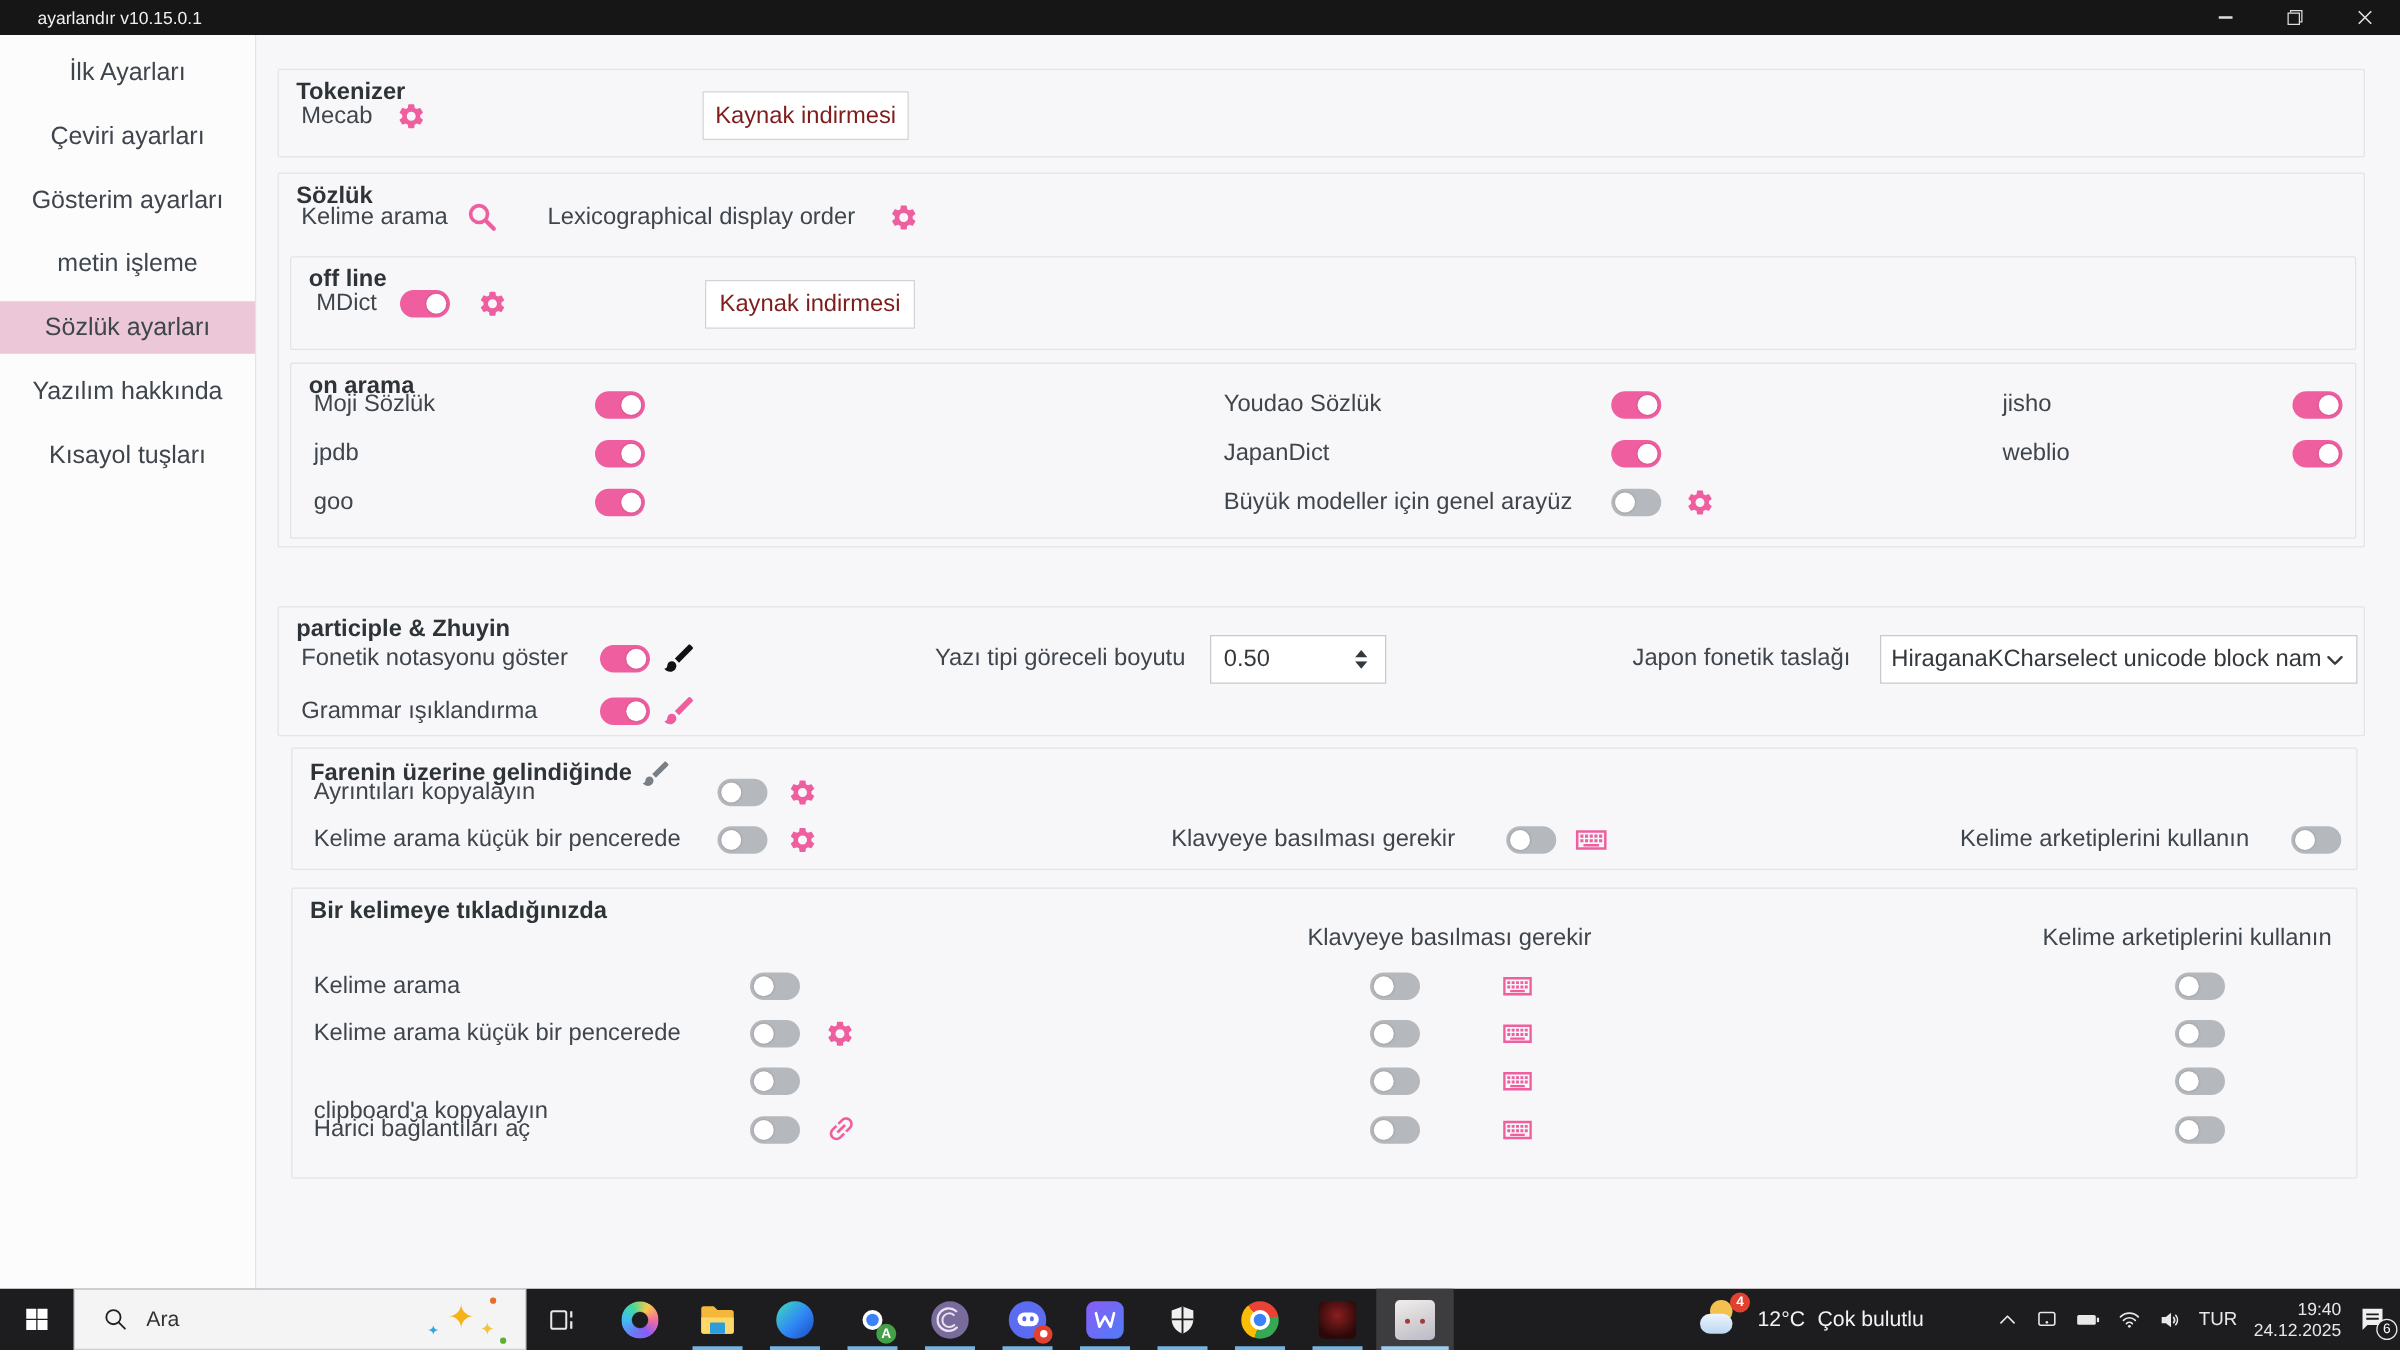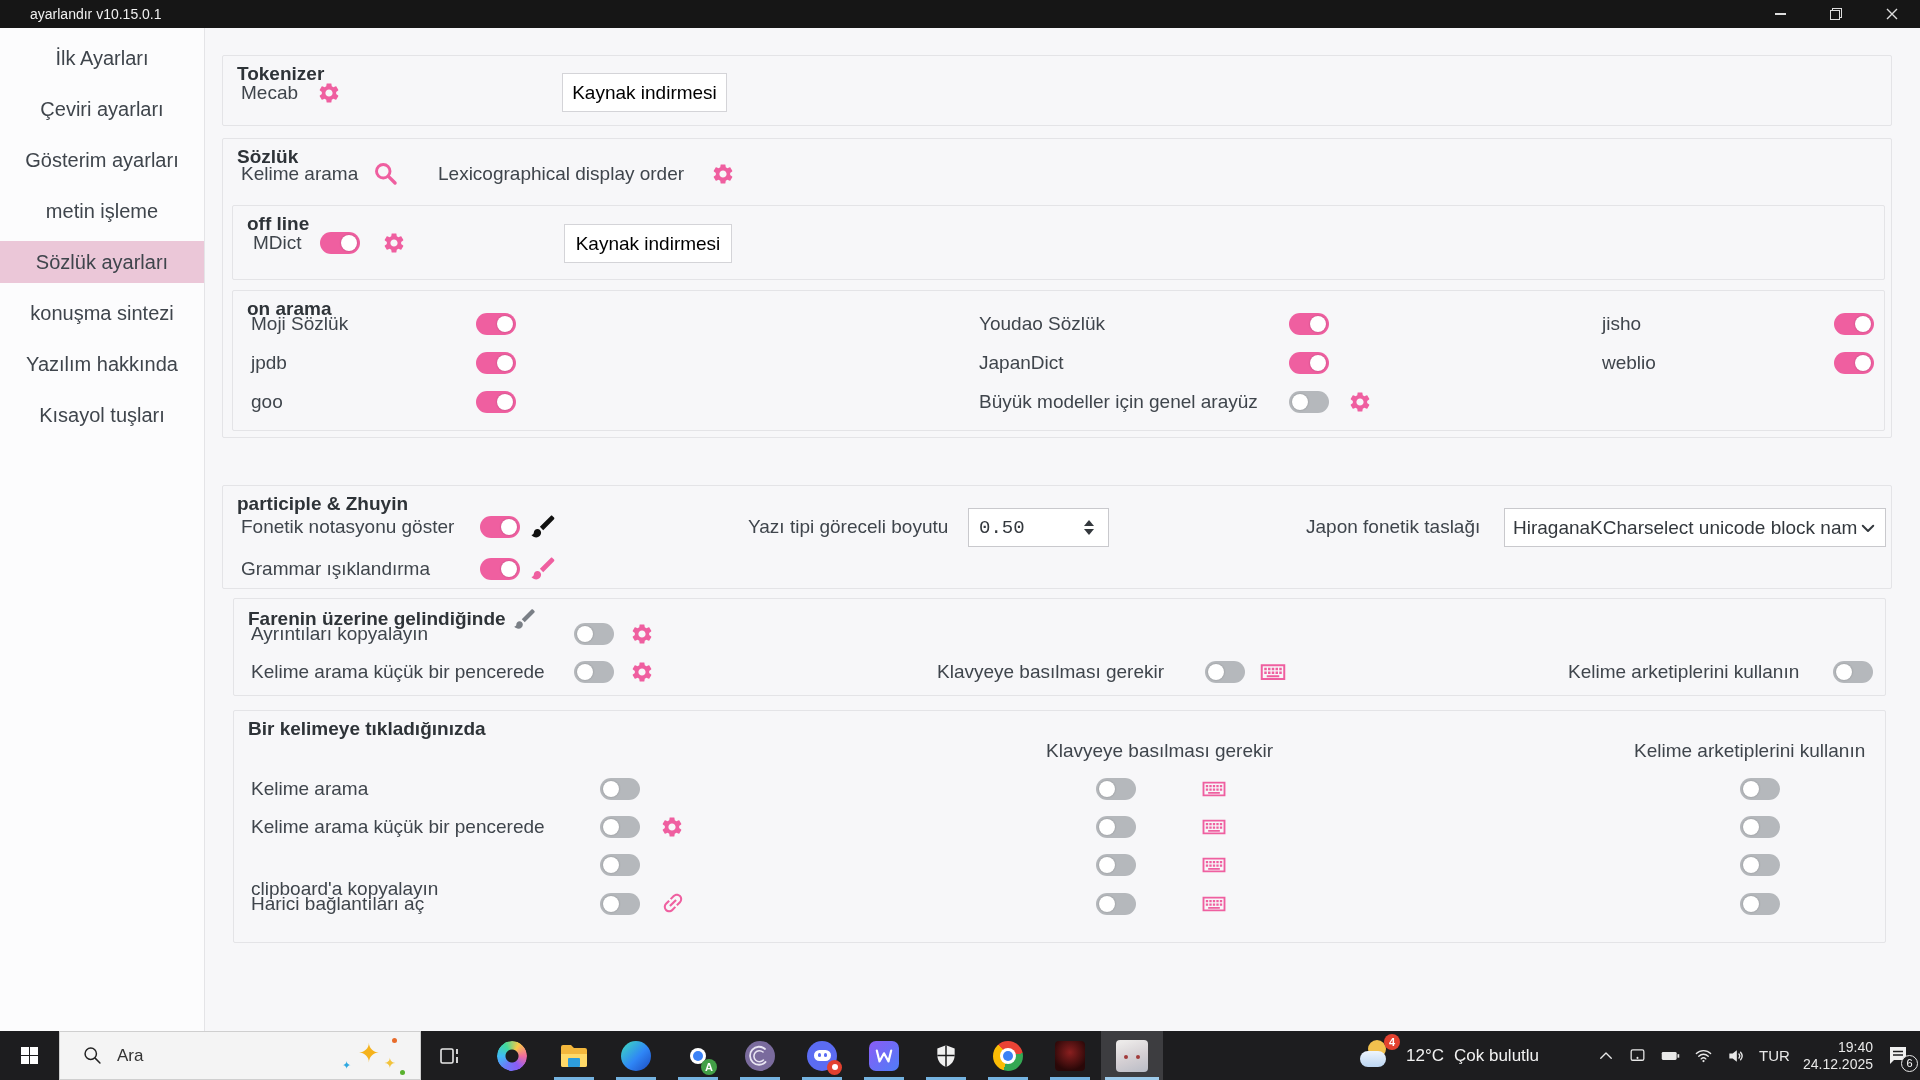--- a/index.html
+++ b/index.html
@@ -28,21 +28,21 @@
   .group-title{position:absolute;top:-13px;left:8px;background:#f7f7f9;padding:0 6px;font-size:19px;font-weight:bold;color:#2e3338;display:inline-flex;align-items:center;gap:6px;white-space:nowrap;margin-top:20px;}
   .lbl{position:absolute;font-size:19px;color:#3f454c;line-height:23px;white-space:nowrap;}
   .toggle{position:absolute;width:40px;height:22px;border-radius:11px;background:#b5b8bc;cursor:pointer;}
   .toggle::after{content:"";position:absolute;left:3px;top:3px;width:16px;height:16px;border-radius:50%;background:#fff;box-shadow:0 0 2px rgba(0,0,0,.25);}
   .toggle.on{background:#ef5fa0;}
   .toggle.on::after{left:21px;}
   .icon{position:absolute;display:block;}
   .pink{color:#ef5fa0;}
   .black-ic{color:#111;}
   .gray-ic{color:#7a7f86;}
-  .btn{position:absolute;background:#fff;border:1px solid #d4d4d8;color:#000000;font-size:19px;display:flex;align-items:center;justify-content:center;box-sizing:border-box;cursor:pointer;}
+  .btn{position:absolute;background:#fff;border:1px solid #d4d4d8;color:#7f1d1d;font-size:19px;display:flex;align-items:center;justify-content:center;box-sizing:border-box;cursor:pointer;}
   .spinbox{position:absolute;background:#fff;border:1px solid #c9c9cd;box-sizing:border-box;display:flex;align-items:center;}
   .spinbox .val{font-size:19px;color:#33383d;margin-left:10px;flex:1;}
   .spin-arrows{display:flex;flex-direction:column;gap:3px;margin-right:14px;}
   .spin-arrows svg{display:block;}
   .selectbox{position:absolute;background:#fff;border:1px solid #c9c9cd;box-sizing:border-box;display:flex;align-items:center;cursor:pointer;}
   .selectbox .val{font-size:19px;color:#33383d;margin-left:8px;white-space:nowrap;overflow:hidden;flex:1;}
   .selectbox svg{margin:0 8px 0 2px;flex:none;}
   
   .taskbar{position:absolute;left:0;top:1031px;width:1920px;height:49px;background:#1d1d1f;}
   .tb-start{position:absolute;left:0;top:0;width:59px;height:49px;display:flex;align-items:center;justify-content:center;cursor:pointer;}
@@ -191,23 +191,20 @@
   <div class="side-item">
       <span>Gösterim ayarları</span>
     </div>
   <div class="side-item">
       <span>metin işleme</span>
     </div>
   <div class="side-item selected">
       <span>Sözlük ayarları</span>
     </div>
   <div class="side-item">
-      <span>konuşma sintezi</span>
-    </div>
-  <div class="side-item">
       <span>Yazılım hakkında</span>
     </div>
   <div class="side-item">
       <span>Kısayol tuşları</span>
     </div>
 </div>
 
 <div class="content">
 
   <div class="group" style="left:16px;top:27px;width:1670px;height:71px;">
@@ -273,21 +270,21 @@
     <span class="toggle on" style="left:257px;top:30px;"></span>
     <svg class="icon black-ic" style="left:306px;top:26px;" width="29" height="29">
         <use href="#i-brush"></use>
       </svg>
     <span class="lbl" style="left:18px;top:71px;">Grammar ışıklandırma</span>
     <span class="toggle on" style="left:257px;top:72px;"></span>
     <svg class="icon pink" style="left:306px;top:68px;" width="29" height="29">
         <use href="#i-brush"></use>
       </svg>
     <span class="lbl" style="left:525px;top:29px;">Yazı tipi göreceli boyutu</span>
-    <div class="spinbox" style="left:745px;top:22px;width:141px;height:39px;font-family:Liberation Mono, monospace;">
+    <div class="spinbox" style="left:745px;top:22px;width:141px;height:39px;">
       <span class="val">0.50</span>
       <span class="spin-arrows" style="color:#33383d;">
         <svg width="10" height="6">
             <use href="#i-spin-up"></use>
           </svg>
         <svg width="10" height="6">
             <use href="#i-spin-dn"></use>
           </svg>
       </span>
     </div>

